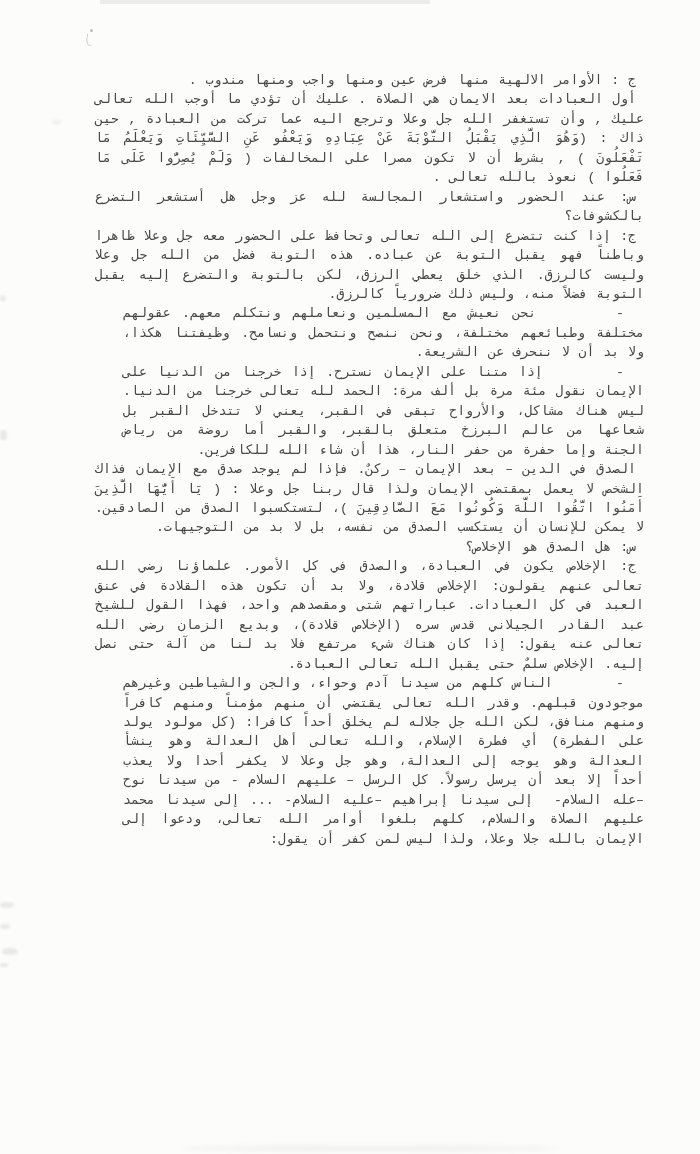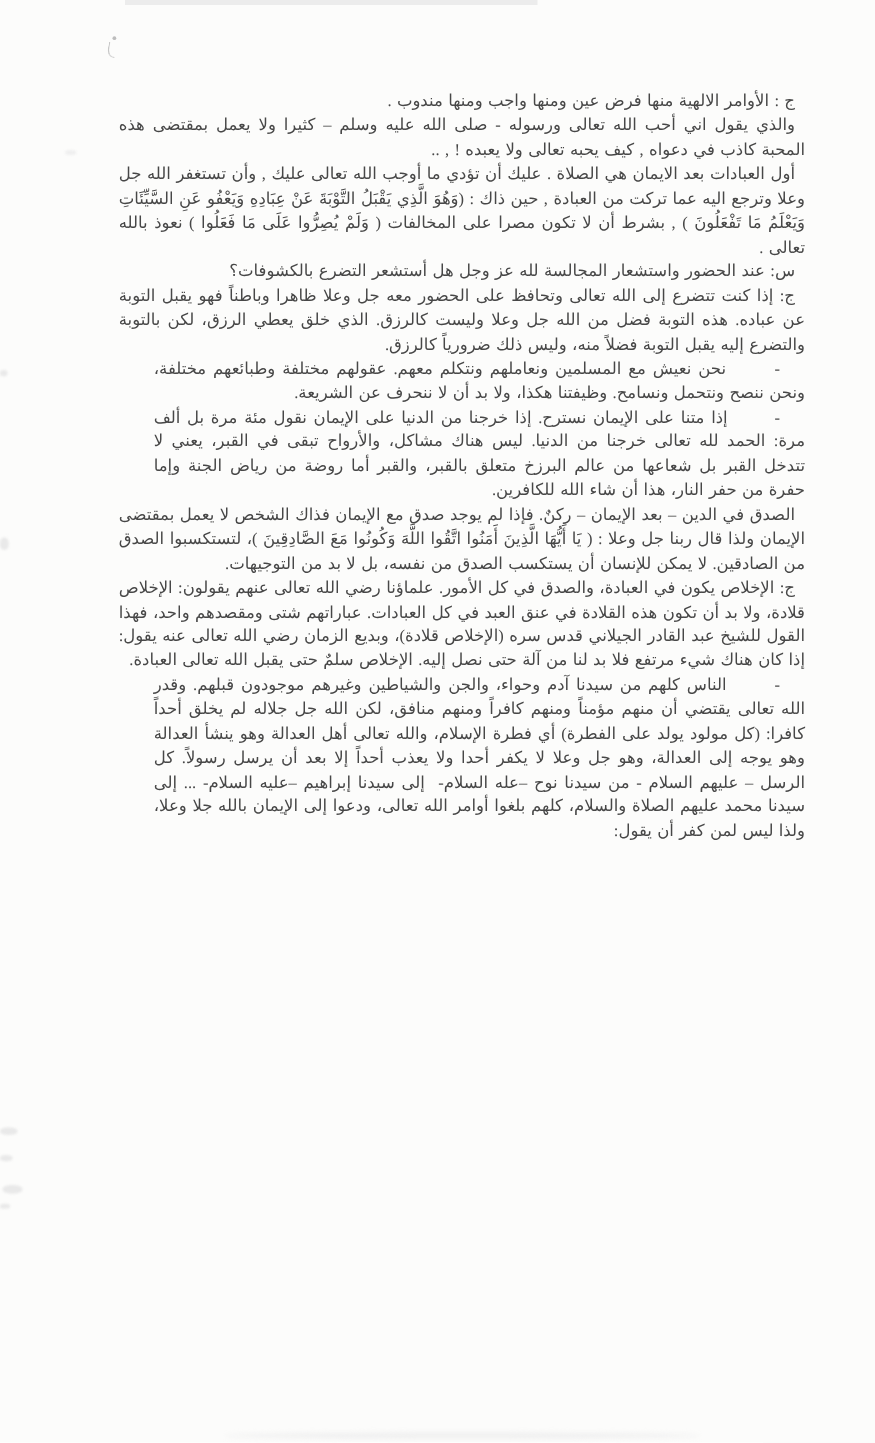--- a/index.html
+++ b/index.html
@@ -1,19 +1,19 @@
 <!DOCTYPE html>
 <html lang="ar"><head>
 <meta charset="utf-8">
 <style>
   html,body { margin:0; padding:0; background:#ffffff; }
   .page {
     position:relative; width:700px; height:1154px;
     background:#fcfcfb; overflow:hidden;
-    font-family:Liberation Serif, serif;
+    font-family:Liberation Mono, monospace;
   }
   
   .text-block {
     position:absolute; top:71px; right:56px; width:549px;
     direction:rtl; text-align:justify;
     font-size:13.2px; line-height:19.45px;
     color:#474747; word-spacing:1px;
   }
   .text-block p { margin:0; padding:0; text-indent:8px; }
   .text-block p.dash { text-indent:20px;margin-left:28px; }
@@ -48,24 +48,24 @@
   <div class="artifact smudge sm2"></div>
   <div class="artifact smudge sm3"></div>
   <div class="artifact smudge sm4"></div>
   <div class="artifact smudge sm5"></div>
   <div class="artifact smudge sm6"></div>
   <div class="artifact smudge sm7"></div>
   <div class="artifact bottom-shade"></div>
 
   <div class="text-block" id="text-block" dir="rtl">
       <p class="">ج : الأوامر الالهية منها فرض عين ومنها واجب ومنها مندوب .</p>
-      <p class="">والذي يقول اني أحب الله تعالى ورسوله - صلى الله عليه وسلم – كثيرا ولا يعمل بمقتضى هذه المحبة كاذب في دعواه , كيف يحبه تعالى ولا يعبده ! , ..</p>
       <p class="">أول العبادات بعد الايمان هي الصلاة . عليك أن تؤدي ما أوجب الله تعالى عليك , وأن تستغفر الله جل وعلا وترجع اليه عما تركت من العبادة , حين ذاك : (وَهُوَ الَّذِي يَقْبَلُ التَّوْبَةَ عَنْ عِبَادِهِ وَيَعْفُو عَنِ السَّيِّئَاتِ وَيَعْلَمُ مَا تَفْعَلُونَ ) , بشرط أن لا تكون مصرا على المخالفات ( وَلَمْ يُصِرُّوا عَلَى مَا فَعَلُوا ) نعوذ بالله تعالى .</p>
       <p class="">س: عند الحضور واستشعار المجالسة لله عز وجل هل أستشعر التضرع بالكشوفات؟</p>
       <p class="">ج: إذا كنت تتضرع إلى الله تعالى وتحافظ على الحضور معه جل وعلا ظاهرا وباطناً فهو يقبل التوبة عن عباده. هذه التوبة فضل من الله جل وعلا وليست كالرزق. الذي خلق يعطي الرزق، لكن بالتوبة والتضرع إليه يقبل التوبة فضلاً منه، وليس ذلك ضرورياً كالرزق.</p>
       <p class="dash">-&nbsp;&nbsp;&nbsp;&nbsp;&nbsp;&nbsp; نحن نعيش مع المسلمين ونعاملهم ونتكلم معهم. عقولهم مختلفة وطبائعهم مختلفة، ونحن ننصح ونتحمل ونسامح. وظيفتنا هكذا، ولا بد أن لا ننحرف عن الشريعة.</p>
       <p class="dash">-&nbsp;&nbsp;&nbsp;&nbsp;&nbsp;&nbsp; إذا متنا على الإيمان نسترح. إذا خرجنا من الدنيا على الإيمان نقول مئة مرة بل ألف مرة: الحمد لله تعالى خرجنا من الدنيا. ليس هناك مشاكل، والأرواح تبقى في القبر، يعني لا تتدخل القبر بل شعاعها من عالم البرزخ متعلق بالقبر، والقبر أما روضة من رياض الجنة وإما حفرة من حفر النار، هذا أن شاء الله للكافرين.</p>
       <p class="">الصدق في الدين – بعد الإيمان – ركنٌ. فإذا لم يوجد صدق مع الإيمان فذاك الشخص لا يعمل بمقتضى الإيمان ولذا قال ربنا جل وعلا : ( يَا أَيُّهَا الَّذِينَ أَمَنُوا اتَّقُوا اللَّهَ وَكُونُوا مَعَ الصَّادِقِينَ )، لتستكسبوا الصدق من الصادقين. لا يمكن للإنسان أن يستكسب الصدق من نفسه، بل لا بد من التوجيهات.</p>
+      <p class="">س: هل الصدق هو الإخلاص؟</p>
       <p class="">ج: الإخلاص يكون في العبادة، والصدق في كل الأمور. علماؤنا رضي الله تعالى عنهم يقولون: الإخلاص قلادة، ولا بد أن تكون هذه القلادة في عنق العبد في كل العبادات. عباراتهم شتى ومقصدهم واحد، فهذا القول للشيخ عبد القادر الجيلاني قدس سره (الإخلاص قلادة)، وبديع الزمان رضي الله تعالى عنه يقول: إذا كان هناك شيء مرتفع فلا بد لنا من آلة حتى نصل إليه. الإخلاص سلمٌ حتى يقبل الله تعالى العبادة.</p>
       <p class="dash">-&nbsp;&nbsp;&nbsp;&nbsp;&nbsp;&nbsp; الناس كلهم من سيدنا آدم وحواء، والجن والشياطين وغيرهم موجودون قبلهم. وقدر الله تعالى يقتضي أن منهم مؤمناً ومنهم كافراً ومنهم منافق، لكن الله جل جلاله لم يخلق أحداً كافرا: (كل مولود يولد على الفطرة) أي فطرة الإسلام، والله تعالى أهل العدالة وهو ينشأ العدالة وهو يوجه إلى العدالة، وهو جل وعلا لا يكفر أحدا ولا يعذب أحداً إلا بعد أن يرسل رسولاً. كل الرسل – عليهم السلام - من سيدنا نوح –عله السلام-&nbsp; إلى سيدنا إبراهيم –عليه السلام- ... إلى سيدنا محمد عليهم الصلاة والسلام، كلهم بلغوا أوامر الله تعالى، ودعوا إلى الإيمان بالله جلا وعلا، ولذا ليس لمن كفر أن يقول:</p>
     </div>
 
 </div>
 
 </body></html>

